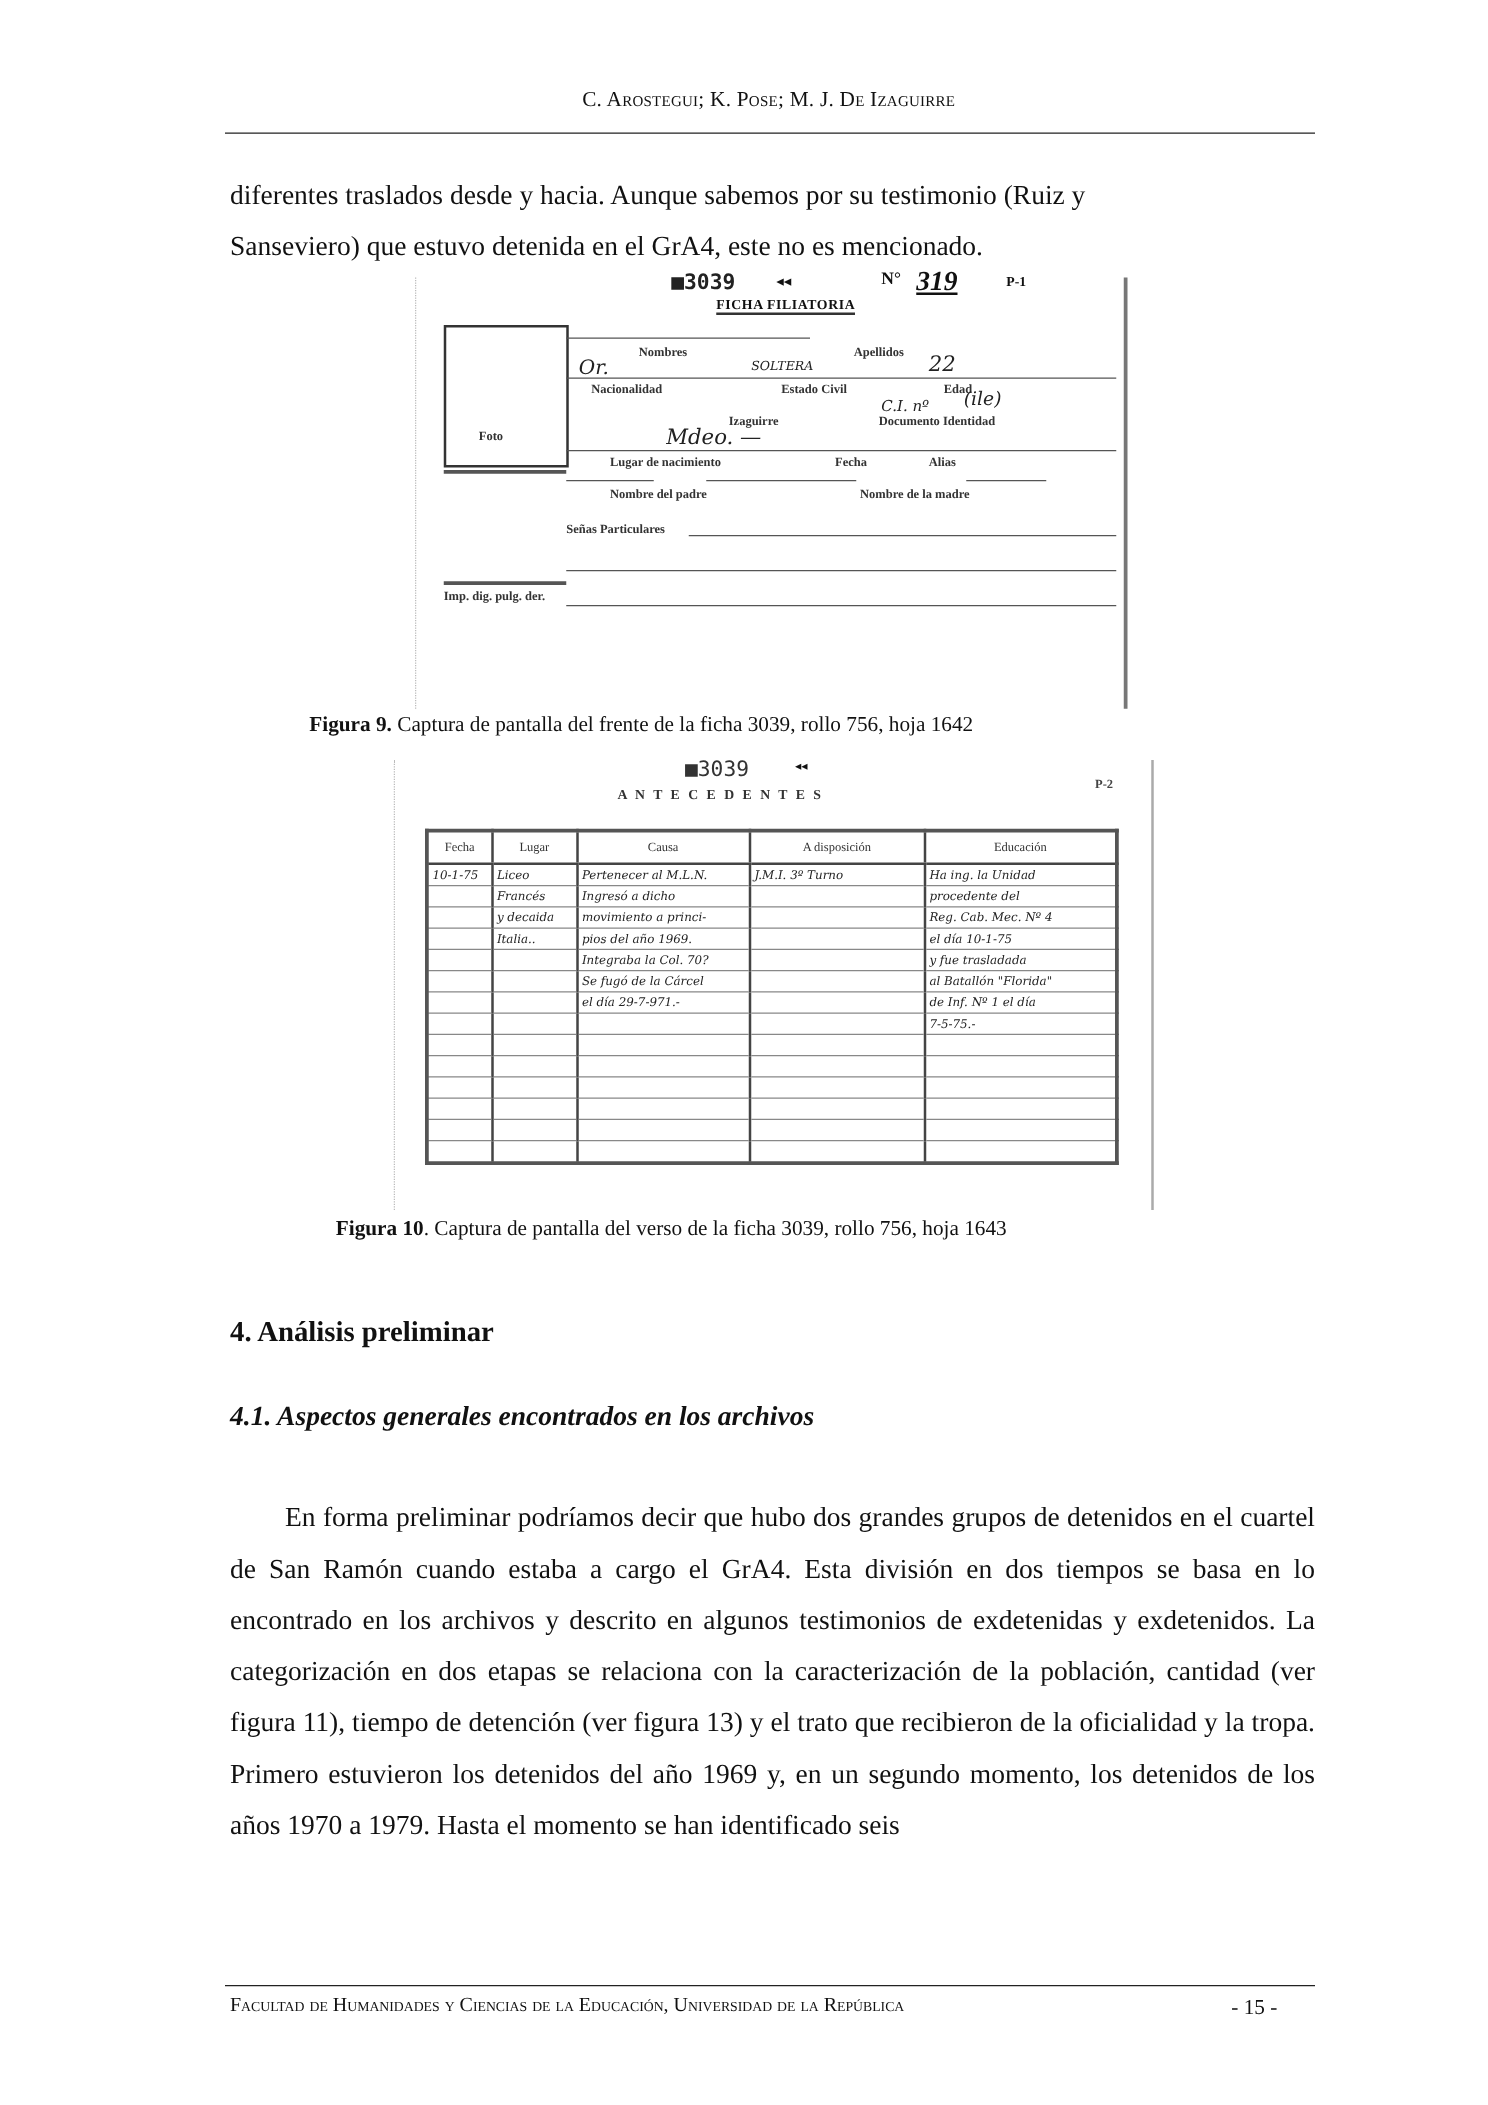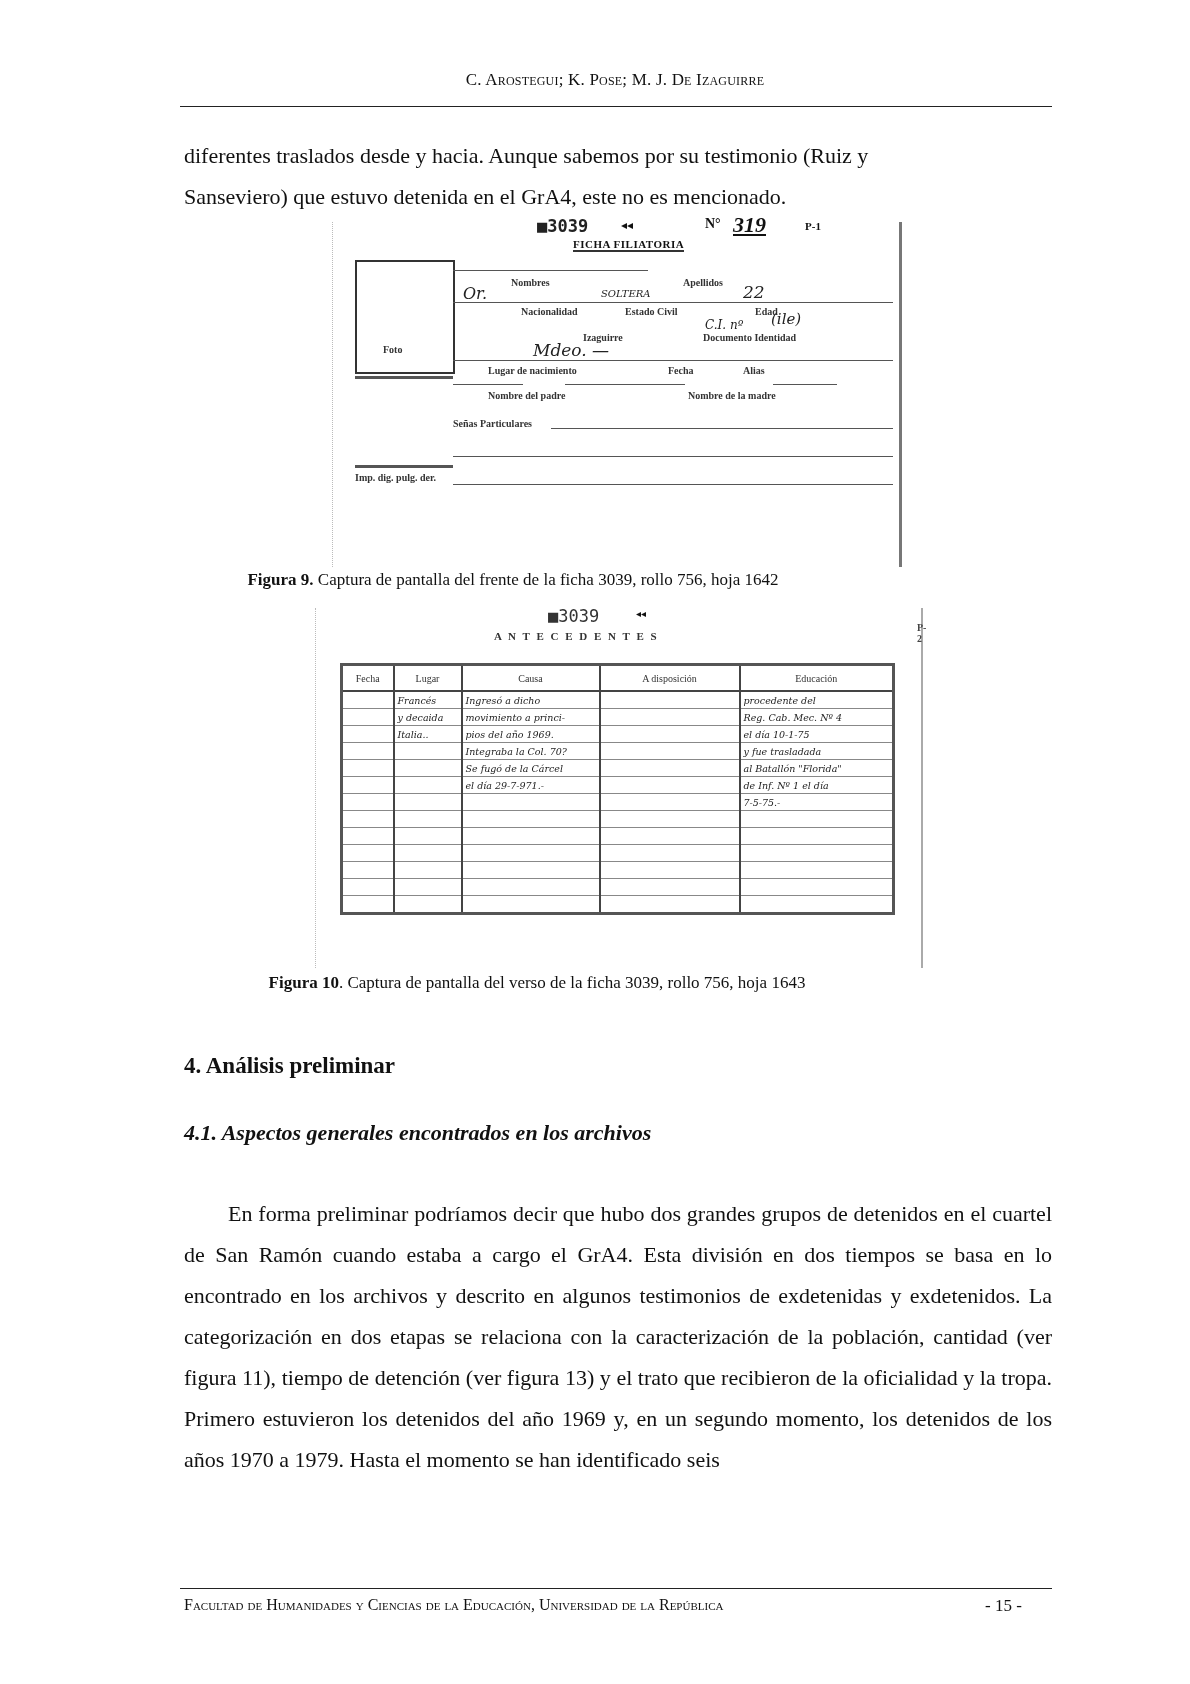--- a/index.html
+++ b/index.html
@@ -57,21 +57,21 @@
   <div style="position:absolute;left:472px;top:-2px;font-size:11px;font-weight:bold;">P-1</div>
   <div style="position:absolute;left:240px;top:16px;font-size:11px;font-weight:bold;letter-spacing:0.5px;border-bottom:2px solid #333;">FICHA FILIATORIA</div>
 
   <div class="line" style="left:120px;top:48px;width:195px;"></div>
   <div class="form-lbl" style="left:178px;top:55px;">Nombres</div>
   <div class="form-lbl" style="left:350px;top:55px;">Apellidos</div>
   <div class="hand" style="left:130px;top:62px;font-size:16px;">Or.</div>
   <div class="hand" style="left:268px;top:66px;font-size:10px;">SOLTERA</div>
   <div class="hand" style="left:410px;top:60px;font-size:17px;">22</div>
   <div class="line" style="left:120px;top:80px;width:440px;"></div>
-  <div class="form-lbl" style="left:140px;top:84px;margin-left:48px;">Nacionalidad</div>
+  <div class="form-lbl" style="left:140px;top:84px;">Nacionalidad</div>
   <div class="form-lbl" style="left:292px;top:84px;">Estado Civil</div>
   <div class="form-lbl" style="left:422px;top:84px;">Edad</div>
   <div class="hand" style="left:372px;top:96px;font-size:12px;">C.I. nº</div>
   <div class="hand" style="left:438px;top:88px;font-size:15px;">(ile)</div>
   <div class="form-lbl" style="left:250px;top:110px;">Izaguirre</div>
   <div class="form-lbl" style="left:370px;top:110px;">Documento Identidad</div>
   <div class="hand" style="left:200px;top:118px;font-size:17px;">Mdeo. —</div>
   <div class="line" style="left:120px;top:138px;width:440px;"></div>
   <div class="form-lbl" style="left:155px;top:143px;">Lugar de nacimiento</div>
   <div class="form-lbl" style="left:335px;top:143px;">Fecha</div>
@@ -86,41 +86,48 @@
   <div class="line" style="left:120px;top:234px;width:440px;"></div>
   <div class="line" style="left:120px;top:262px;width:440px;"></div>
 </div>
 <div class="caption" style="top:570px;">
   <b>Figura 9.</b><span> Captura de pantalla del frente de la ficha 3039, rollo 756, hoja 1642</span>
 </div>
 
 <div class="scan card2">
   <div class="mono" style="position:absolute;left:232px;top:-2px;font-size:17px;color:#333;">■3039</div>
   <div style="position:absolute;left:320px;top:0px;font-size:10px;">◂◂</div>
-  <div style="position:absolute;left:560px;top:14px;font-size:10px;font-weight:bold;color:#444;margin-left:41px;">P-2</div>
+  <div style="position:absolute;left:560px;top:14px;font-size:10px;font-weight:bold;color:#444;">P-2</div>
   <div style="position:absolute;left:178px;top:22px;font-size:11px;font-weight:bold;letter-spacing:2px;color:#333;">A N T E C E D E N T E S</div>
   <table class="ante">
     <colgroup>
         <col style="width:52px">
         <col style="width:68px">
         <col style="width:138px">
         <col style="width:140px">
         <col>
       </colgroup>
     <thead>
         <tr id="ante-head">
           <th>Fecha</th>
           <th>Lugar</th>
           <th>Causa</th>
           <th>A disposición</th>
           <th>Educación</th>
         </tr>
       </thead>
     <tbody id="ante-body">
         <tr>
+          <td>10-1-75</td>
+          <td>Liceo</td>
+          <td>Pertenecer al M.L.N.</td>
+          <td>J.M.I. 3º Turno</td>
+          <td>Ha ing. la Unidad</td>
+        </tr>
+        <tr>
           <td></td>
           <td>Francés</td>
           <td>Ingresó a dicho</td>
           <td></td>
           <td>procedente del</td>
         </tr>
         <tr>
           <td></td>
           <td>y decaida</td>
           <td>movimiento a princi-</td>

